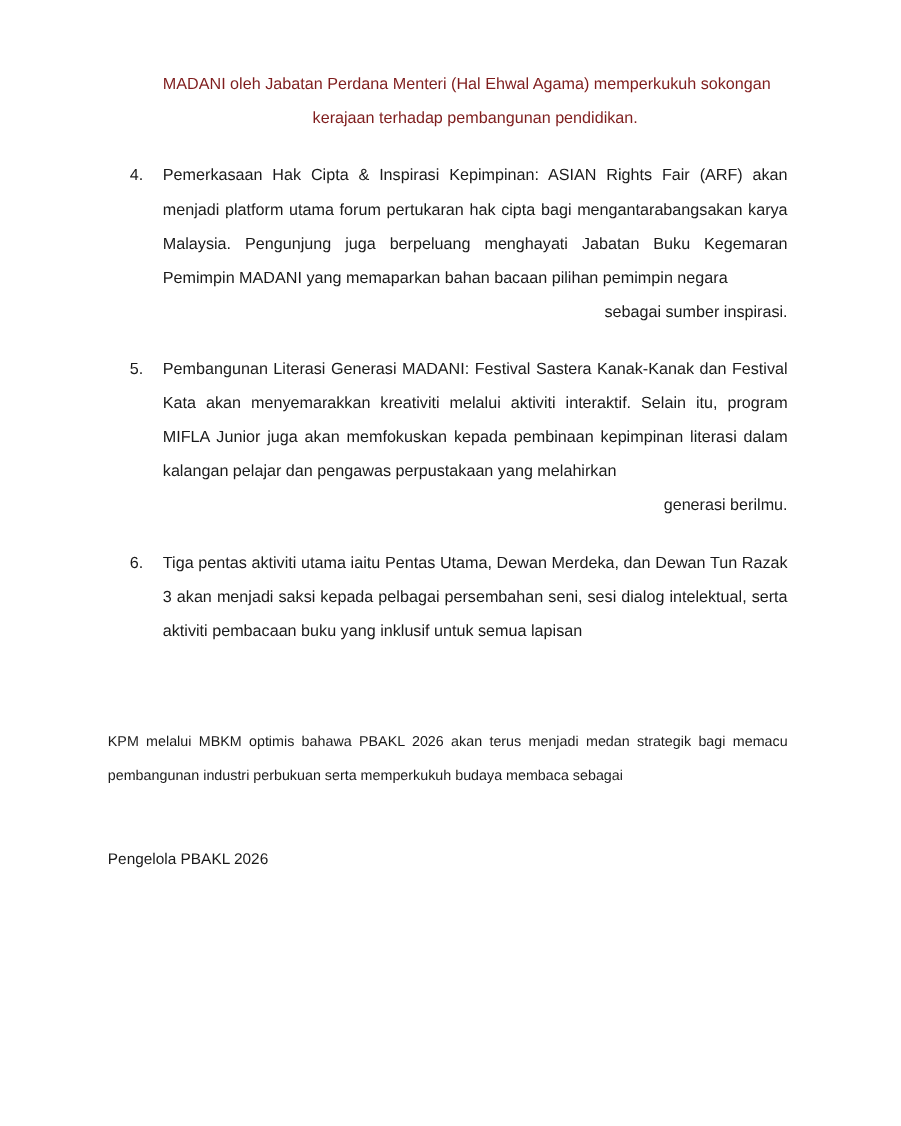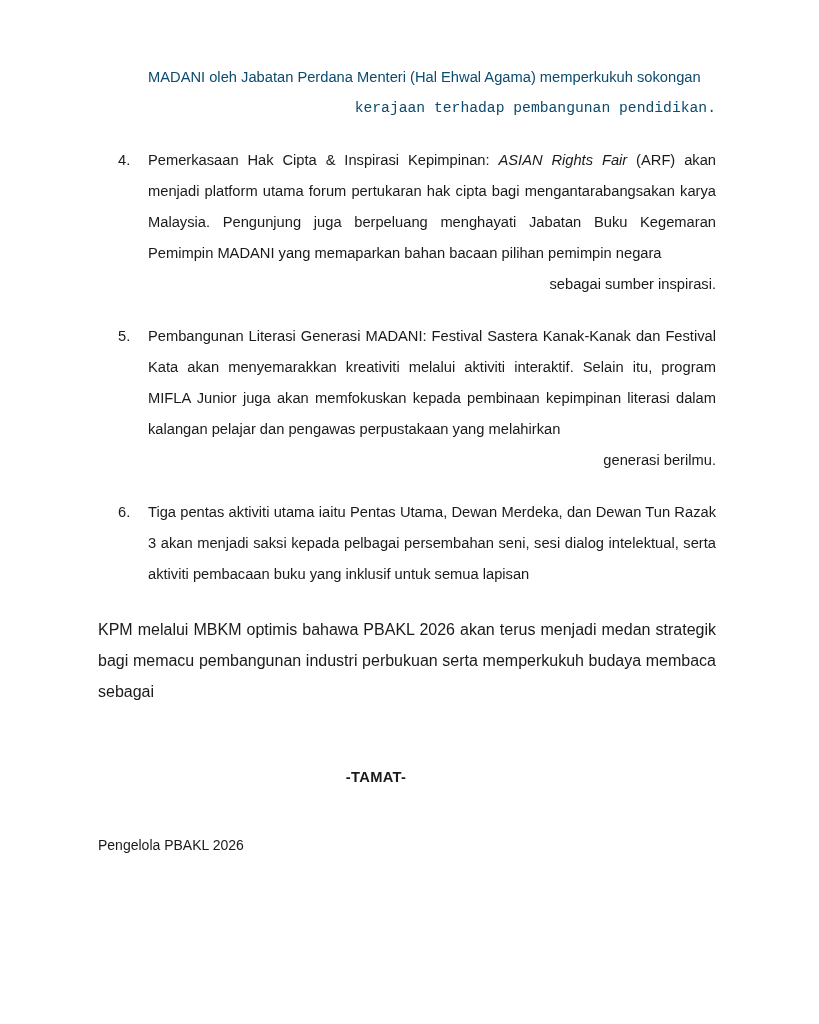--- a/index.html
+++ b/index.html
@@ -30,26 +30,25 @@
     width: 620px;
   }
 
   
   .cont-para {
     margin: 0 0 0 0;
     padding-left: 52px;
     font-size: 14.7px;
     line-height: 31px;
     text-align: justify;
-    color: #0c4a6e;
+    color: #7f1d1d;
   }
   .cont-para .lastline {
     display: block;
-    text-align: right;
-    font-family: Liberation Mono, monospace;
+    text-align: center;
   }
 
   ol.numlist {
     list-style: none;
     margin: 0;
     padding: 0;
   }
   ol.numlist > li {
     position: relative;
     padding-left: 52px;
@@ -64,30 +63,29 @@
     top: 0;
     width: 22px;
     text-align: left;
     font-size: 14.7px;
     line-height: 31px;
   }
   .lead {
     font-weight: normal;
   }
   .ital {
-    font-style: italic;
   }
   li .lastline {
     display: block;
     text-align: right;
   }
 
   .closing {
-    margin-top: 24px;
-    font-size: 16px;
+    margin-top: 68px;
+    font-size: 13px;
     line-height: 31px;
     text-align: justify;
     padding-left: 2px;
   }
   .closing .lastline {
     display: block;
     text-align: left;
   }
 
   .tamat {
@@ -138,20 +136,19 @@
         <span class="num">6.</span>
         <span class="lead"></span><span></span><span class="ital"></span><span>Tiga pentas aktiviti utama iaitu Pentas Utama, Dewan Merdeka, dan Dewan Tun Razak 3 akan menjadi saksi kepada pelbagai persembahan seni, sesi dialog intelektual, serta aktiviti pembacaan buku yang inklusif untuk semua lapisan</span>
       </li>
 
     </ol>
 
     <p class="closing">
       <span>KPM melalui MBKM optimis bahawa PBAKL 2026 akan terus menjadi medan strategik bagi memacu pembangunan industri perbukuan serta memperkukuh budaya membaca sebagai</span>
     </p>
 
-    <div class="tamat">-TAMAT-</div>
 
     <div class="signoff">
       <div>Pengelola PBAKL 2026</div>
     </div>
 
   </div>
 </div>
 
 </body></html>

